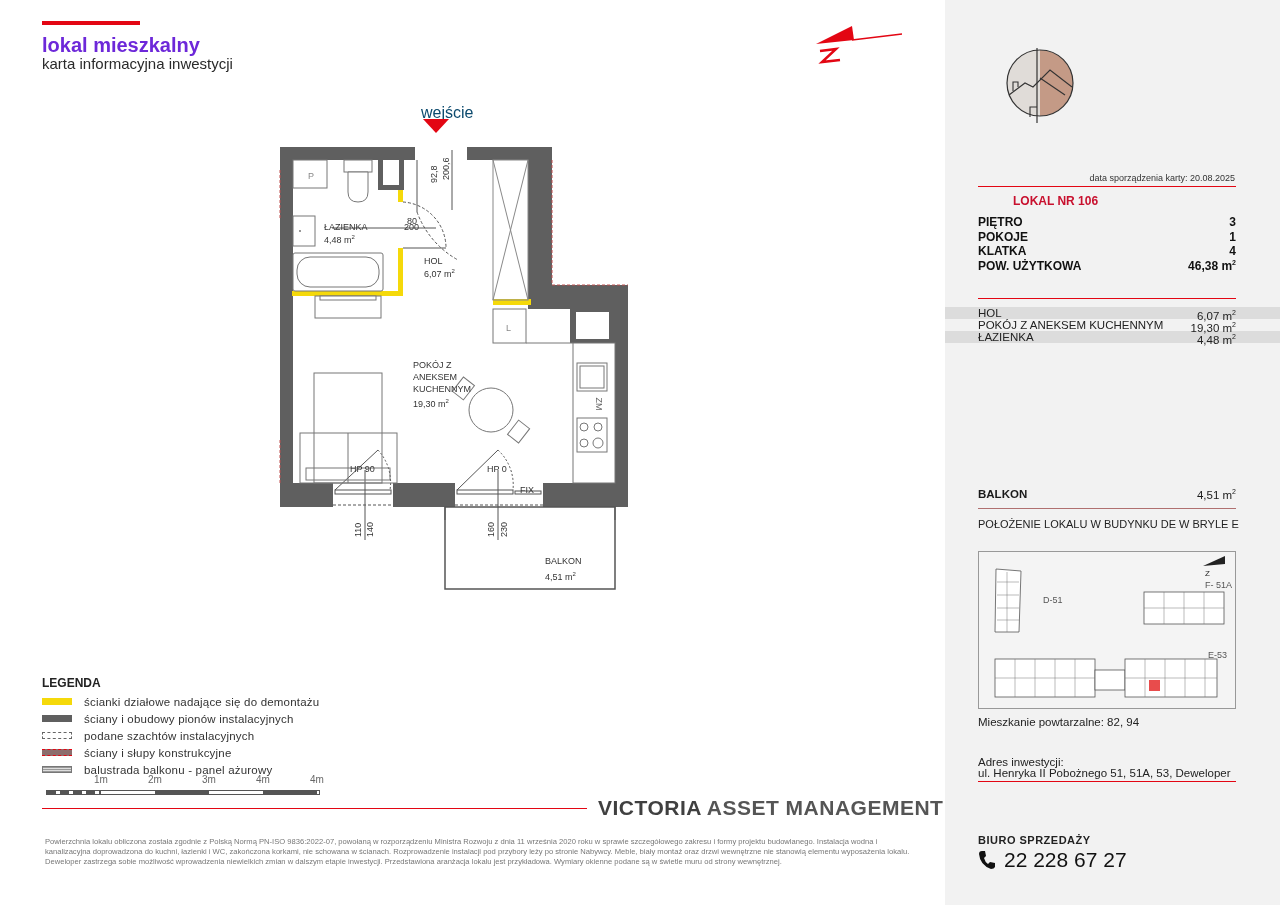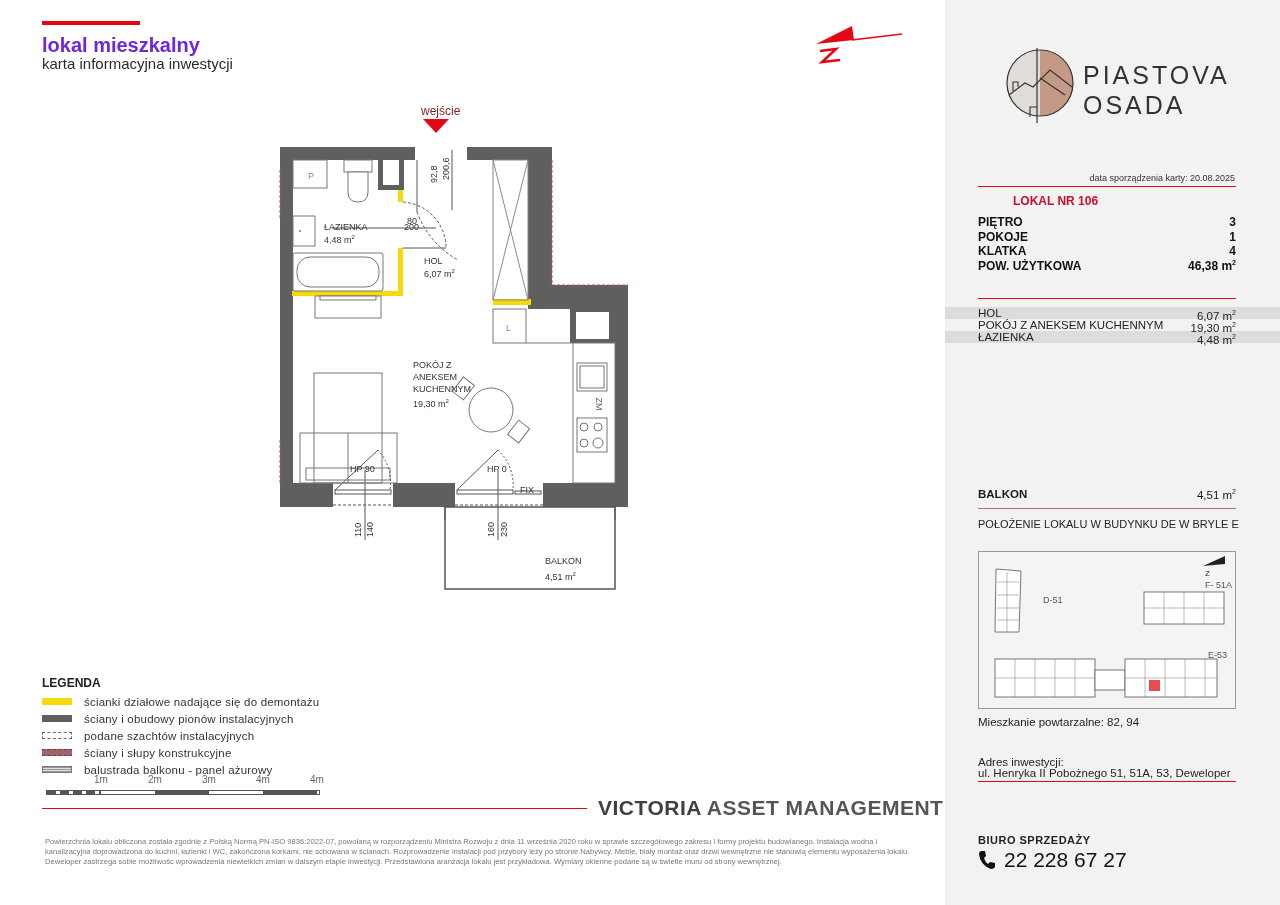--- a/index.html
+++ b/index.html
@@ -11,21 +11,21 @@
   .hdr-title { position: absolute; left: 42px; top: 34px; font-size: 20px; font-weight: bold; color: #6d28d9; }
   .hdr-sub { position: absolute; left: 42px; top: 55px; font-size: 15px; color: #2a2a2a; }
 
   
   .north { position: absolute; left: 810px; top: 14px; width: 100px; height: 60px; }
 
   
   .plan { position: absolute; left: 270px; top: 100px; width: 380px; height: 500px; }
   .plan-label { position: absolute; font-size: 9px; color: #333; line-height: 1.35; }
   .plan-label sup { font-size: 6px; }
-  .entry-label { position: absolute; left: 421px; top: 104px; font-size: 12px; color: #7f1d1d; }
+  .entry-label { position: absolute; left: 421px; top: 104px; font-size: 16px; color: #0c4a6e; }
 
   
   .legend { position: absolute; left: 42px; top: 676px; }
   .legend-title { font-size: 12px; font-weight: bold; color: #222; margin-bottom: 3px; }
   .legend-row { display: flex; align-items: center; height: 17px; }
   .legend-sw { width: 30px; height: 7px; margin-right: 12px; }
   .legend-txt { font-size: 11.5px; color: #333; letter-spacing: 0.2px; }
   .scale { position: absolute; left: 46px; top: 774px; width: 274px; }
   .scale-labels { position: relative; height: 14px; font-size: 10px; color: #666; }
   .scale-labels span { position: absolute; top: 0; }
@@ -291,24 +291,20 @@
       <rect x="0" y="0" width="40" height="80" fill="#e0dcd8"></rect>
       <rect x="40" y="0" width="40" height="80" fill="#c49a86"></rect>
     </g>
     <circle cx="40" cy="38" r="33" fill="none" stroke="#333" stroke-width="1.2"></circle>
     <line x1="37" y1="3" x2="37" y2="78" stroke="#333" stroke-width="1.2"></line>
     <polyline points="9,50 25,38 33,42 50,25 72,42" fill="none" stroke="#333" stroke-width="1.1"></polyline>
     <polyline points="13,46 13,37 18,37 18,42" fill="none" stroke="#333" stroke-width="1.1"></polyline>
     <line x1="40" y1="33" x2="65" y2="50" stroke="#333" stroke-width="1.1"></line>
     <polyline points="37,62 30,62 30,72" fill="none" stroke="#333" stroke-width="1.1"></polyline>
   </svg>
-  <div class="logo-text">
-    <div>PIASTOVA</div>
-    <div>OSADA</div>
-  </div>
 
   <div class="date">data sporządzenia karty: 20.08.2025</div>
   <div class="red-rule" style="top:186px"></div>
   <div class="lokal">LOKAL NR 106</div>
 
   <div class="kv" style="top:215px">
     <span>PIĘTRO</span>
       <span>3</span>
   </div>
   <div class="kv" style="top:230px">

